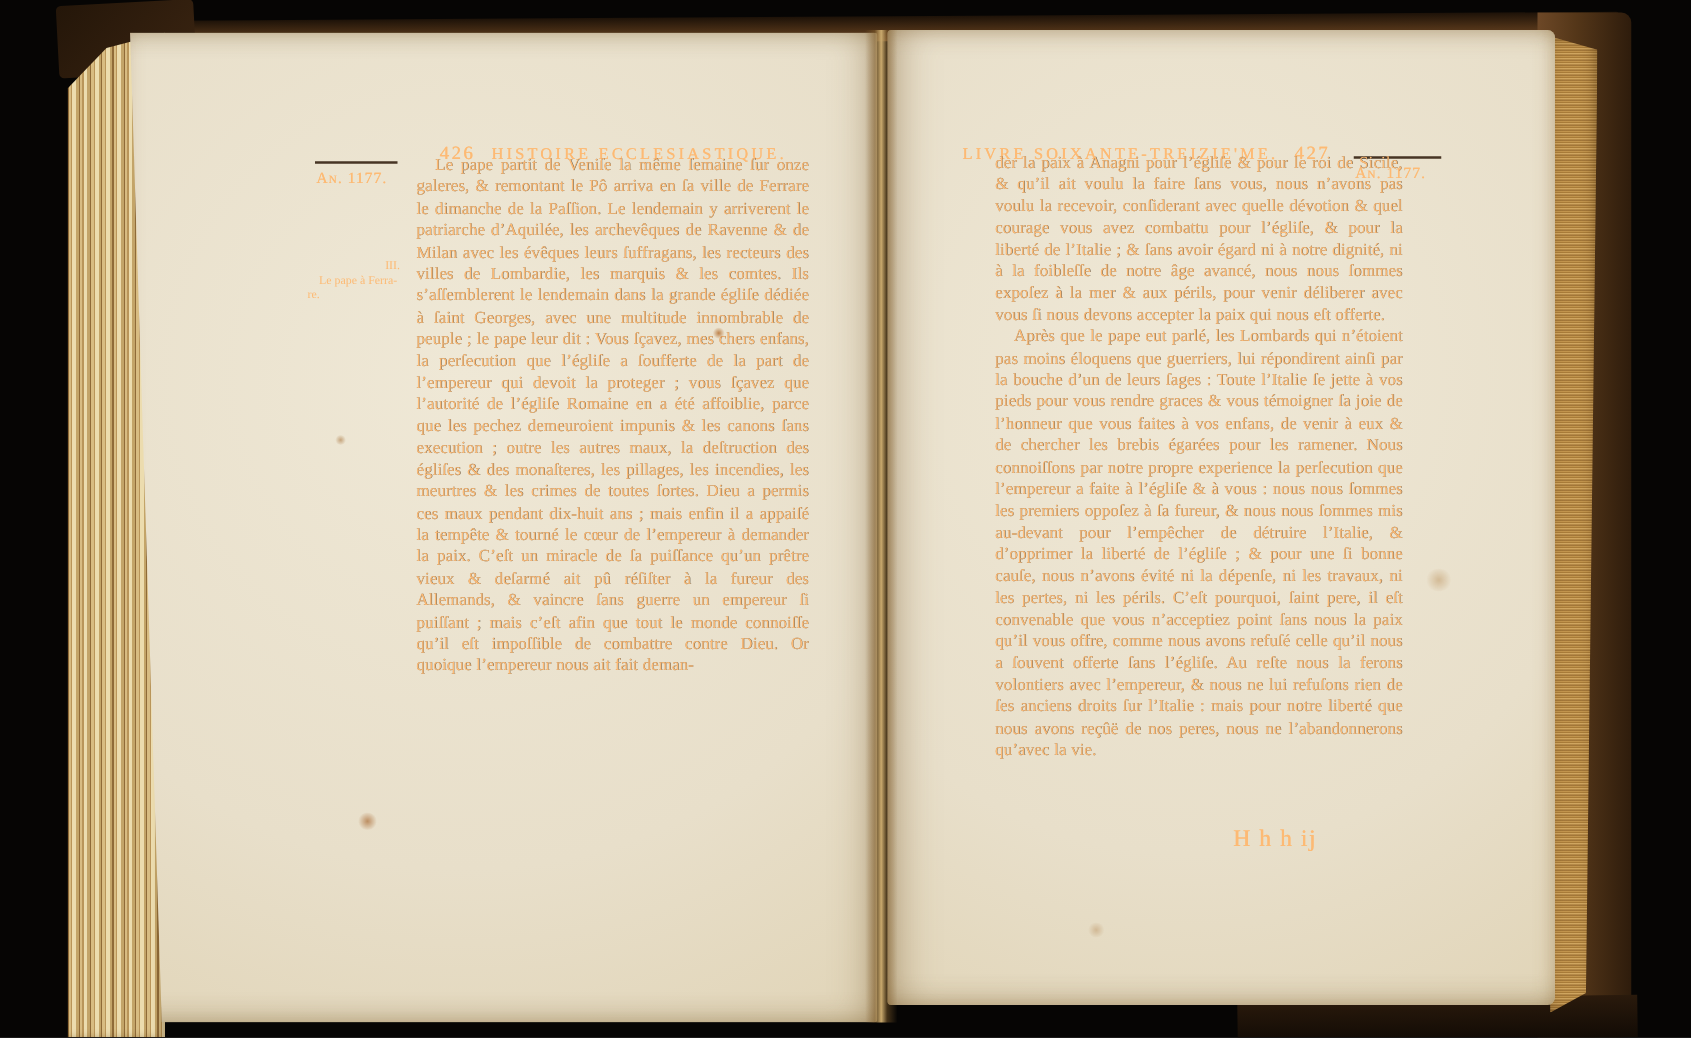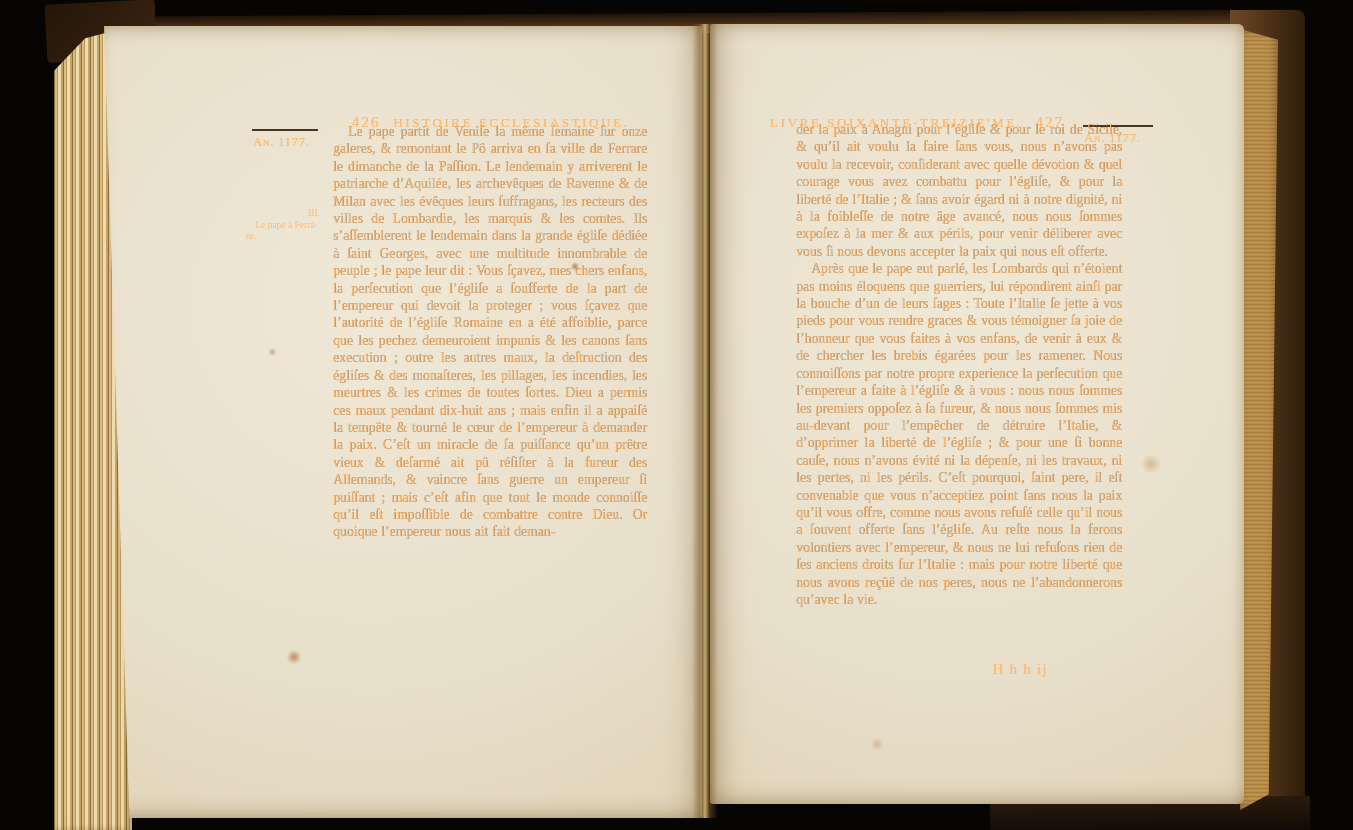--- a/index.html
+++ b/index.html
@@ -97,21 +97,21 @@
   .bodytext{
     font-size:13.6px;line-height:17.4px;text-align:justify;
     text-shadow:.25px 0 0 rgba(51,40,27,.72);
     word-spacing:.3px;letter-spacing:.05px;
   }
   .bodytext p{margin:0;}
   .bodytext p.indent{text-indent:15px;}
   .body-left{left:333px;top:123px;width:314px;}
   .body-right{left:756px;top:121px;width:326px;margin-left:40px;}
   .signature{left:952px;top:661px;width:136px;text-align:center;
-    font-size:15px;letter-spacing:1.2px;text-shadow:.3px 0 0 currentColor;}
+    font-size:19px;letter-spacing:1.2px;text-shadow:.3px 0 0 currentColor;}
 </style>
 </head>
 <body>
 
 <div class="scene">
 
   <div class="leather leather-top"></div>
   <div class="leather leather-topleft"></div>
   <div class="leather leather-right"></div>
   <div class="leather leather-bottomright"></div>

